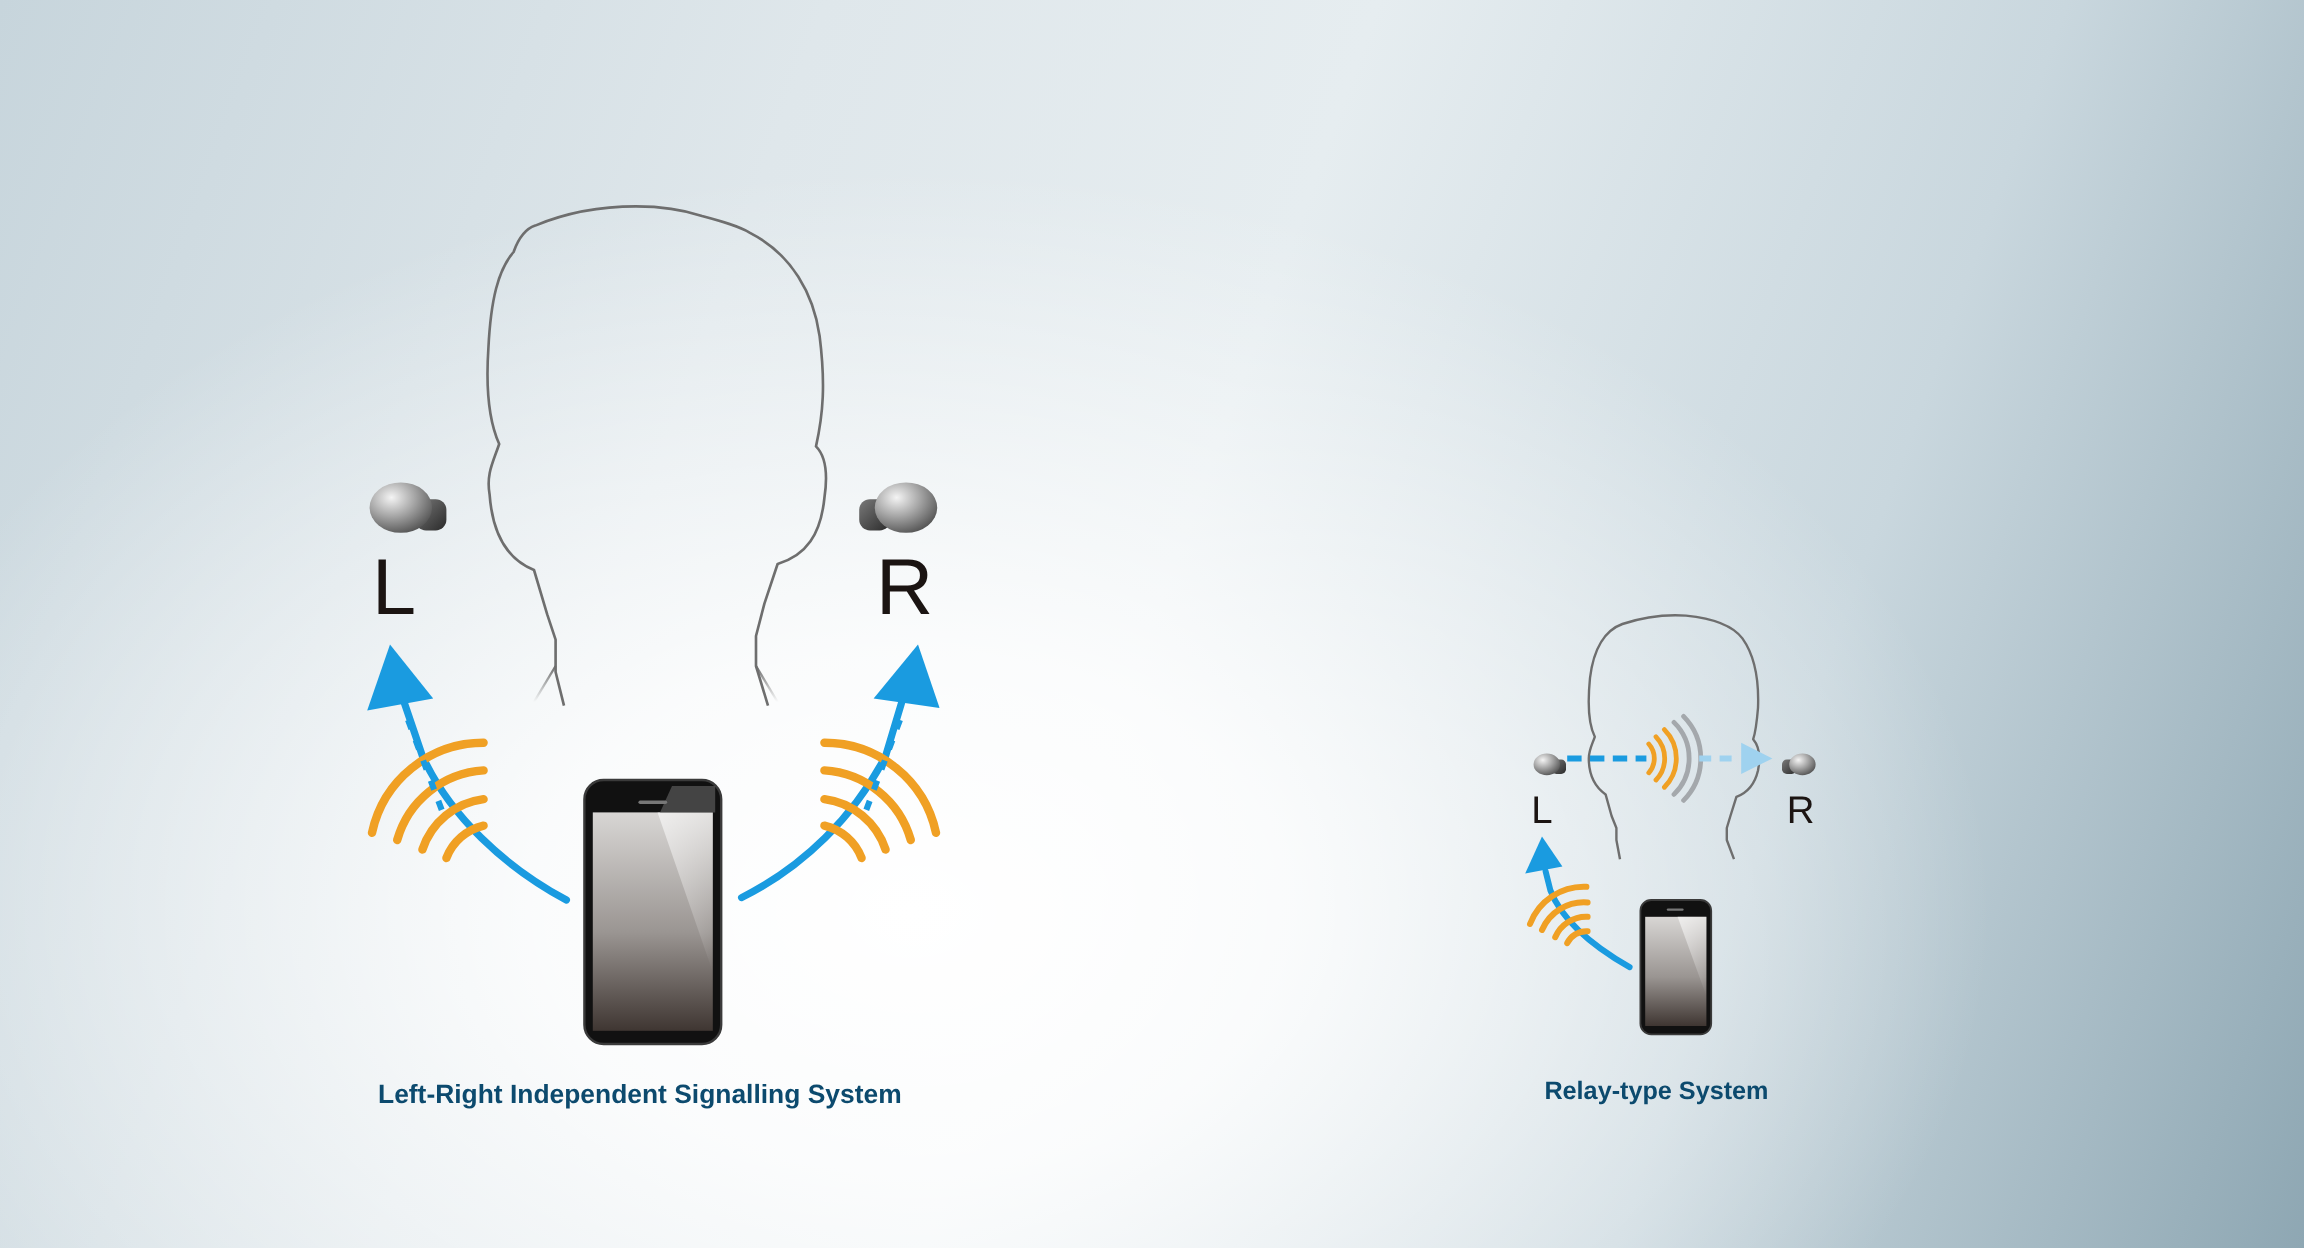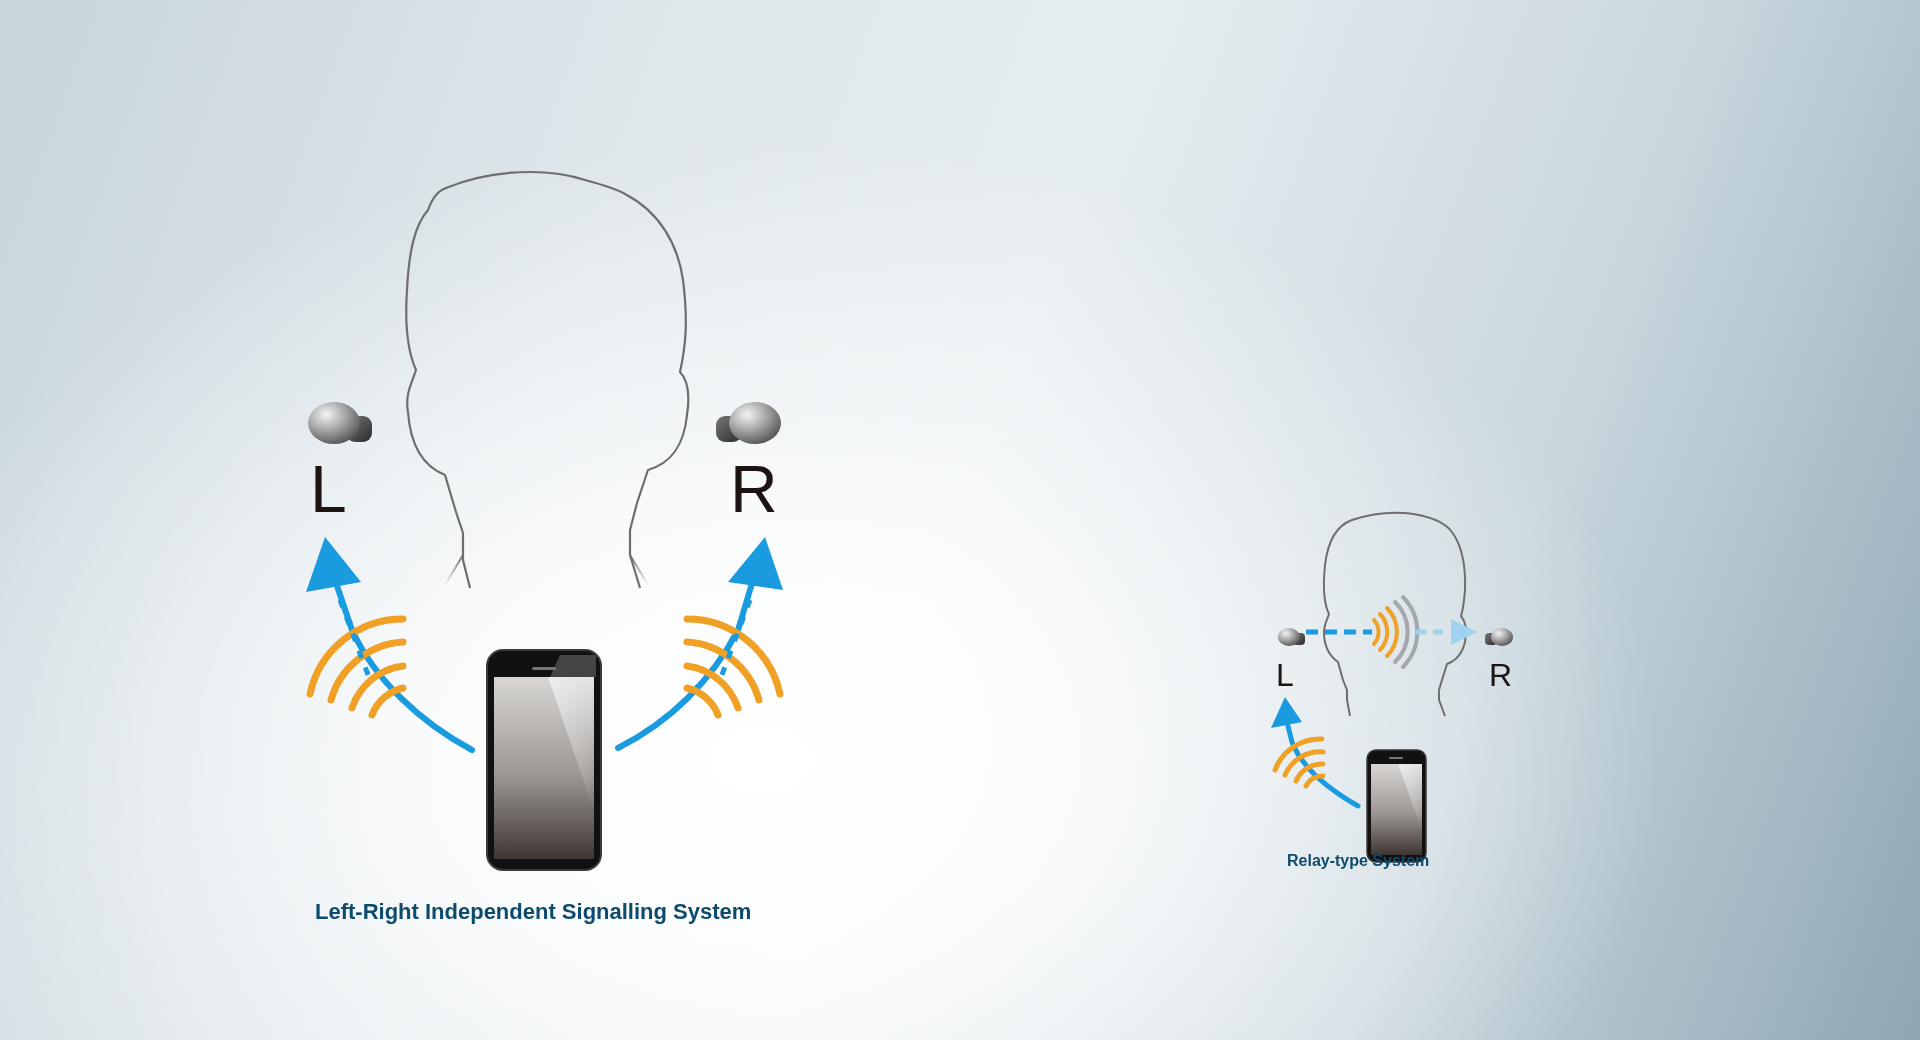--- a/index.html
+++ b/index.html
@@ -29,22 +29,22 @@
       white-space: nowrap;
       letter-spacing: 0px;
     }
     .caption-left {
       left: 315px;
       top: 899px;
       font-size: 22px;
     }
     .caption-right {
       left: 1287px;
-      top: 852px;
-      font-size: 16px;
+      top: 898px;
+      font-size: 21px;
     }
     .lr-label {
       position: absolute;
       font-family: "Liberation Sans", sans-serif;
       color: #1b1412;
       line-height: 1;
     }
     .big-label { font-size: 66px; font-weight: normal; }
     .small-label { font-size: 32px; font-weight: normal; }
     #big-L { left: 310px; top: 456px; }

